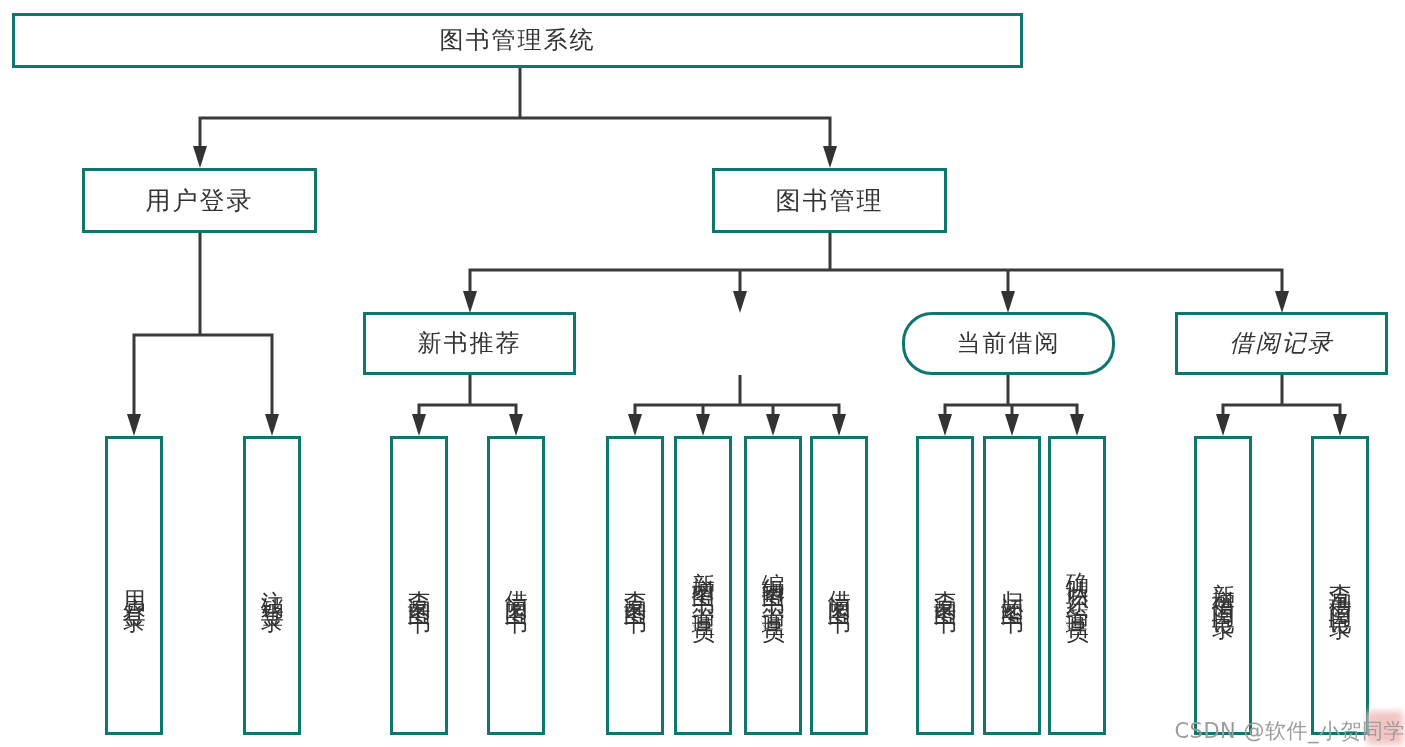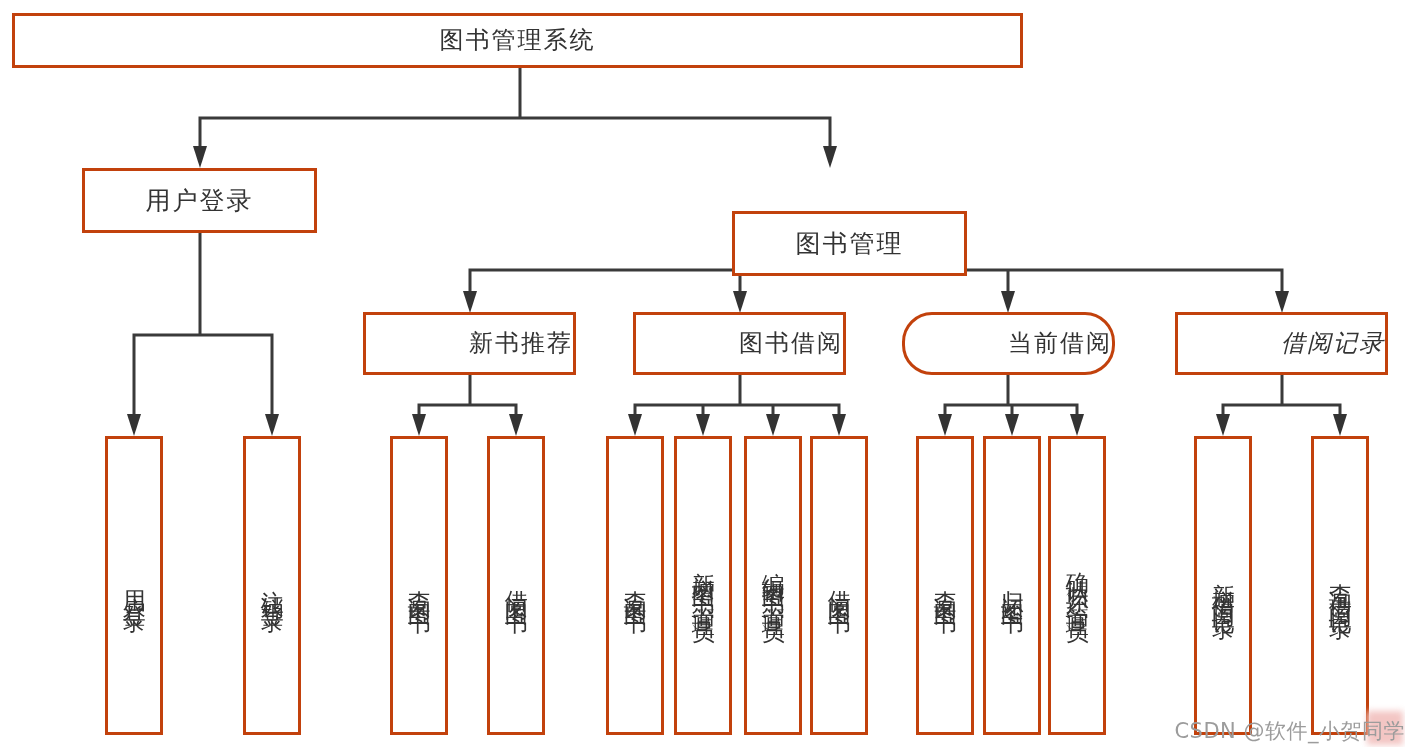--- a/index.html
+++ b/index.html
@@ -7,36 +7,36 @@
     position:relative;
     width:1405px;height:747px;
     background:#ffffff;
     font-family:"DejaVu Sans","Liberation Sans",sans-serif;
     overflow:hidden;
   }
   #connector-svg{position:absolute;left:0;top:0;z-index:1;}
   .box{
     position:absolute;
     box-sizing:border-box;
-    border:3px solid #c2410c;
+    border:3px solid #0f766e;
     background:#ffffff;
     display:flex;
     align-items:center;
     justify-content:center;
     color:#333333;
     z-index:2;
   }
   .h-label{
     letter-spacing:2px;
     line-height:1.2;
     white-space:nowrap;
   }
   .root-box{left:12px;top:13px;width:1011px;height:55px;font-size:24px;}
   .l2-box{top:168px;width:235px;height:65px;font-size:25px;}
-  .l3-box{top:312px;width:213px;height:63px;font-size:24px;justify-content:flex-end;}
+  .l3-box{top:312px;width:213px;height:63px;font-size:24px;}
   .leaf{top:436px;width:58px;height:299px;font-size:23px;}
   .v-label{
     writing-mode:vertical-rl;
     text-orientation:mixed;
     letter-spacing:7px;
     line-height:1.1;
   }
   #watermark{
     position:absolute;
     right:0;
@@ -103,29 +103,26 @@
     </g>
   </svg>
 
   <div class="box root-box">
     <span class="h-label">图书管理系统</span>
   </div>
 
   <div class="box l2-box" style="left:82px;">
     <span class="h-label">用户登录</span>
   </div>
-  <div class="box l2-box" style="left:732px;margin-top:43px;">
+  <div class="box l2-box" style="left:712px;">
     <span class="h-label">图书管理</span>
   </div>
 
   <div class="box l3-box" style="left:363px;">
     <span class="h-label">新书推荐</span>
-  </div>
-  <div class="box l3-box" style="left:633px;">
-    <span class="h-label">图书借阅</span>
   </div>
   <div class="box l3-box" style="left:902px;border-radius:30px;">
     <span class="h-label">当前借阅</span>
   </div>
   <div class="box l3-box" style="left:1175px;font-style:italic;">
     <span class="h-label">借阅记录</span>
   </div>
 
   <div class="box leaf" style="left:105px;">
     <span class="v-label">用户登录</span>

